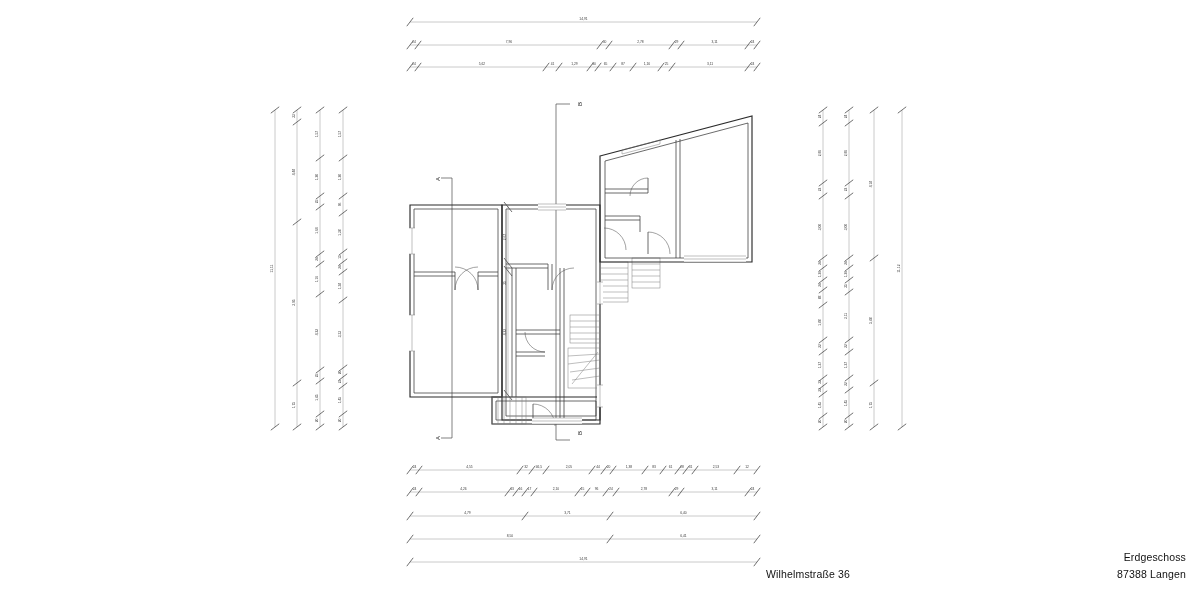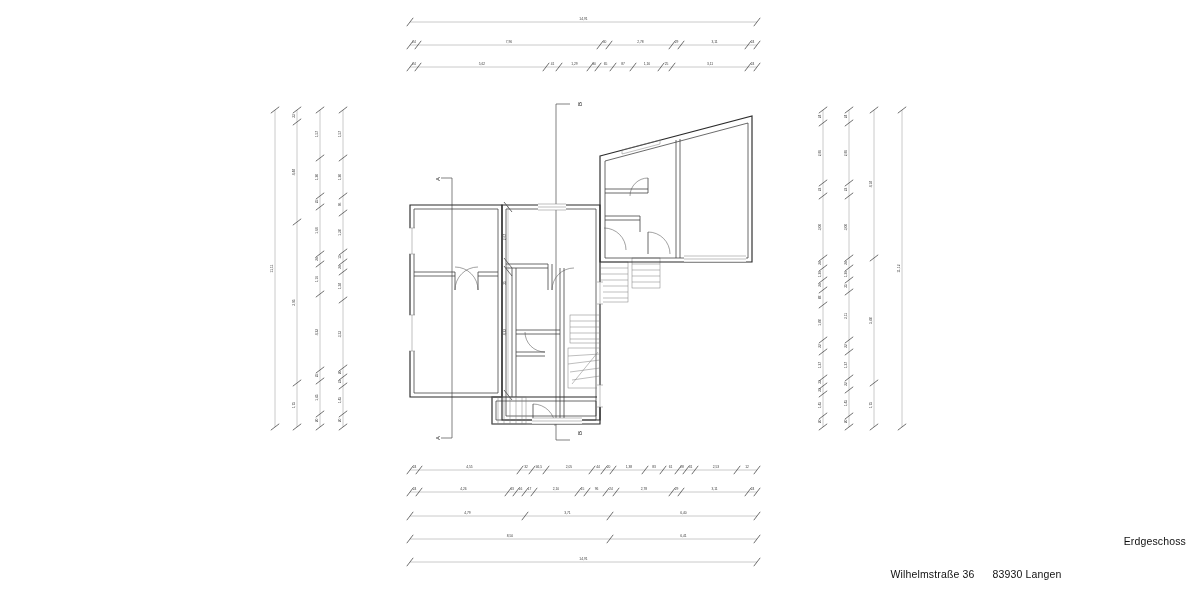--- a/index.html
+++ b/index.html
@@ -37,26 +37,26 @@
     text-align: right;
     line-height: 1.45;
     width: 420px;
   }
   .tb-line1, .tb-line2 {
     font-size: 10.5px;
     letter-spacing: 0.15px;
     color: #111;
   }
   .tb-addr {
-    margin-top: 18px;
+    margin-top: 2px;
     font-size: 10.5px;
     letter-spacing: 0.15px;
     color: #111;
     display: flex;
-    justify-content: center;
+    justify-content: space-between;
     gap: 18px;
   }
 </style>
 </head>
 <body>
 
 <div id="sheet">
 
   <svg id="plan" viewBox="0 0 1200 600" xmlns="http://www.w3.org/2000/svg">
     <defs>
@@ -509,17 +509,17 @@
   <text x="440" y="179" class="secttext" text-anchor="middle" transform="rotate(-90 440 179)">A</text>
       <text x="440" y="438" class="secttext" text-anchor="middle" transform="rotate(-90 440 438)">A</text>
       <text x="582" y="104" class="secttext" text-anchor="middle" transform="rotate(-90 582 104)">B</text>
       <text x="582" y="433" class="secttext" text-anchor="middle" transform="rotate(-90 582 433)">B</text>
     </svg>
 
   <div class="titleblock">
     <div class="tb-line1">Erdgeschoss</div>
     <div class="tb-addr">
       <span>Wilhelmstraße 36</span>
-      <span>83930 Langen</span>
+      <span>87388 Langen</span>
     </div>
   </div>
 
 </div>
 
 </body></html>

